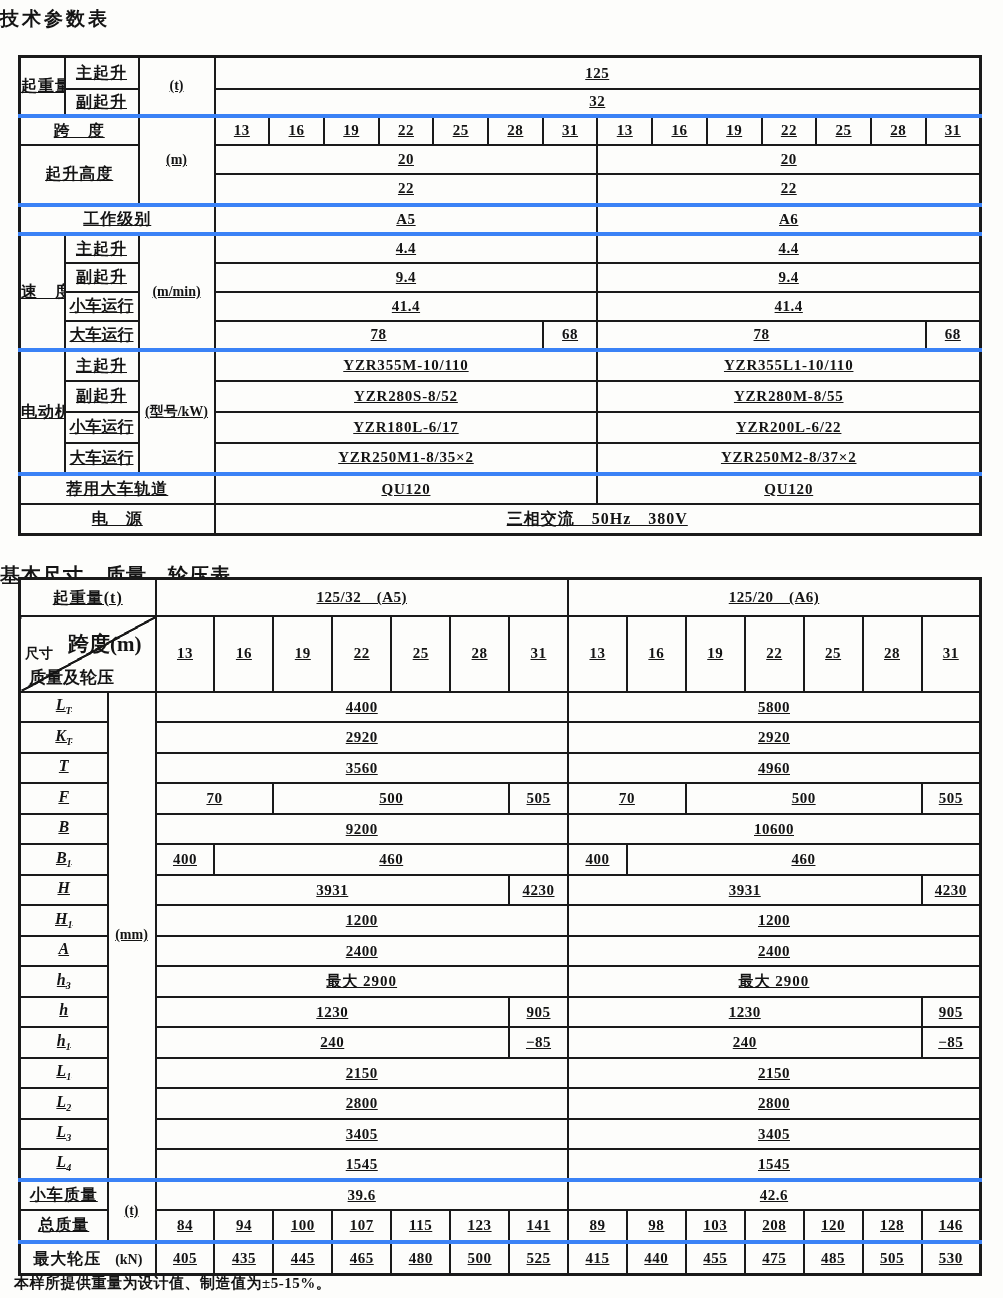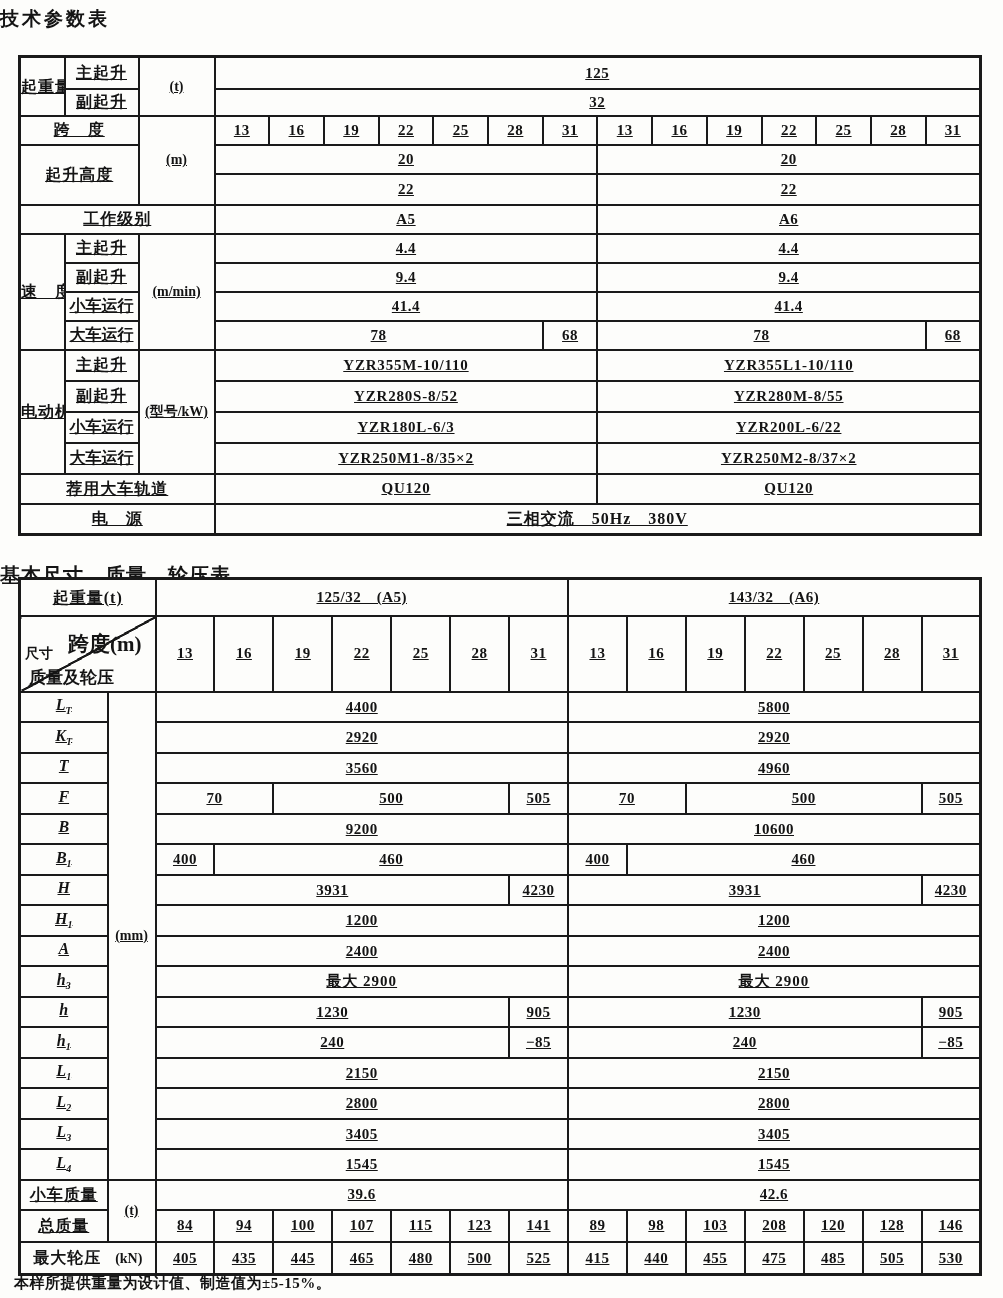--- a/index.html
+++ b/index.html
@@ -13,21 +13,21 @@
   .title2{top:562px;font-size:20px;letter-spacing:1px;}
   table{border-collapse:collapse;table-layout:fixed;position:absolute;background:#fdfdfb;text-decoration:underline;}
   table{border:3px solid #1a1a1a;}
   td{
     border:2px solid #1a1a1a;text-align:center;vertical-align:middle;
     font-weight:bold;font-size:16px;padding:0;line-height:1.08;
     overflow:hidden;white-space:nowrap;
   }
   .tt1{left:18px;top:55px;width:964px;height:476px;}
   .tt2{left:18px;top:577px;width:964px;height:689px;}
-  tr.thick-top td{border-top:1px solid #3b82f6;}
+  tr.thick-top td{border-top:4px solid #3b82f6;}
   .num{font-size:15px;letter-spacing:0.5px;}
   .code{letter-spacing:0.8px;}
   td.unit{font-size:14px;letter-spacing:0;}
   td.cjk{letter-spacing:1px;}
   
   .r32{height:32px}.r27{height:27px}.r29{height:29px}.r31{height:31px}.r30{height:30px}
   
   .hr1{height:37px}.hr2{height:76px}
   tr.dimrow{height:30.5px}
   .r33{height:33px}
@@ -136,21 +136,21 @@
         <td colspan="7" class="num code">YZR355M-10/110</td>
         <td colspan="7" class="num code">YZR355L1-10/110</td>
       </tr>
       <tr class="r31">
         <td class="cjk">副起升</td>
         <td colspan="7" class="num code">YZR280S-8/52</td>
         <td colspan="7" class="num code">YZR280M-8/55</td>
       </tr>
       <tr class="r31">
         <td>小车运行</td>
-        <td colspan="7" class="num code">YZR180L-6/3</td>
+        <td colspan="7" class="num code">YZR180L-6/17</td>
         <td colspan="7" class="num code">YZR200L-6/22</td>
       </tr>
       <tr class="r31">
         <td>大车运行</td>
         <td colspan="7" class="num code">YZR250M1-8/35×2</td>
         <td colspan="7" class="num code">YZR250M2-8/37×2</td>
       </tr>
       <tr class="r30 thick-top">
         <td colspan="3" class="cjk">荐用大车轨道</td>
         <td colspan="7" class="num code">QU120</td>
@@ -168,21 +168,21 @@
   <table class="tt2">
     <colgroup>
       <col style="width:88px">
         <col style="width:48px">
       <col span="14">
     </colgroup>
     <tbody>
       <tr class="hr1">
         <td colspan="2" class="cjk">起重量(t)</td>
         <td colspan="7" class="num">125/32　(A5)</td>
-        <td colspan="7" class="num">143/32　(A6)</td>
+        <td colspan="7" class="num">125/20　(A6)</td>
       </tr>
       <tr class="hr2">
         <td colspan="2" class="diag">
           <span class="dt">跨度(m)</span>
           <span class="dm">尺寸</span>
           <span class="db">质量及轮压</span>
         </td>
       <td class="num">13</td>
           <td class="num">16</td>
           <td class="num">19</td>

